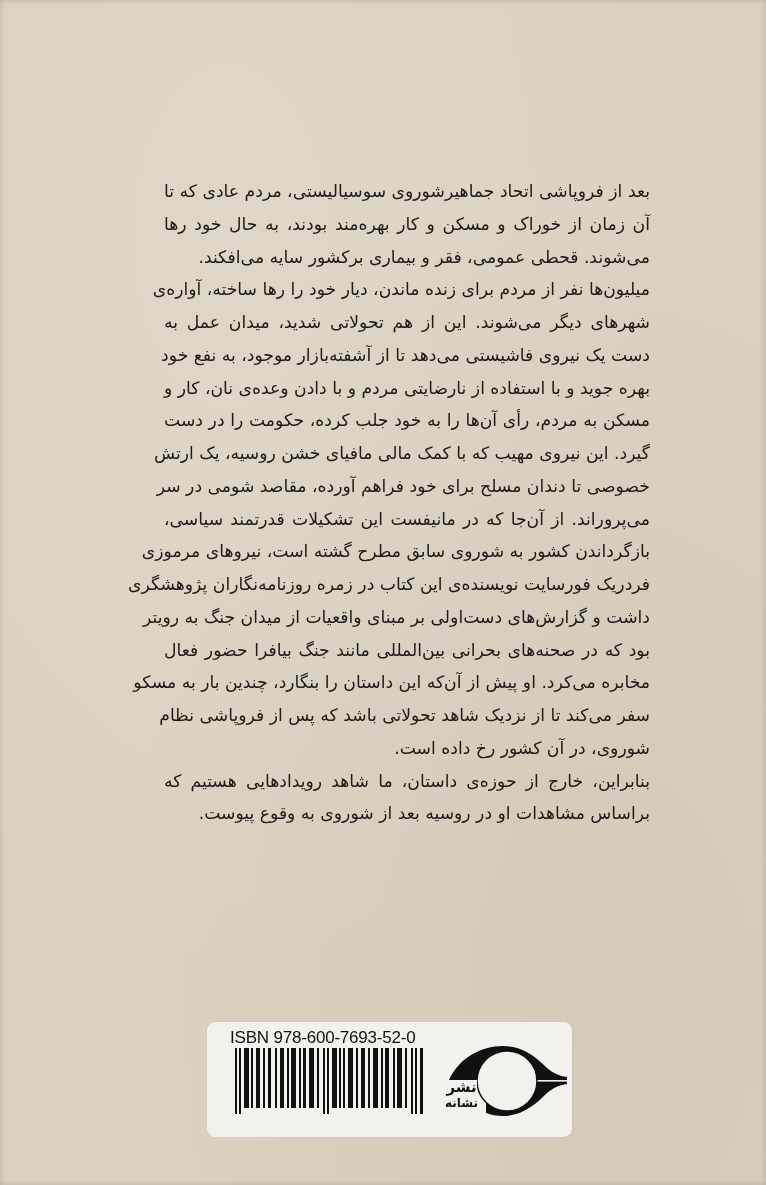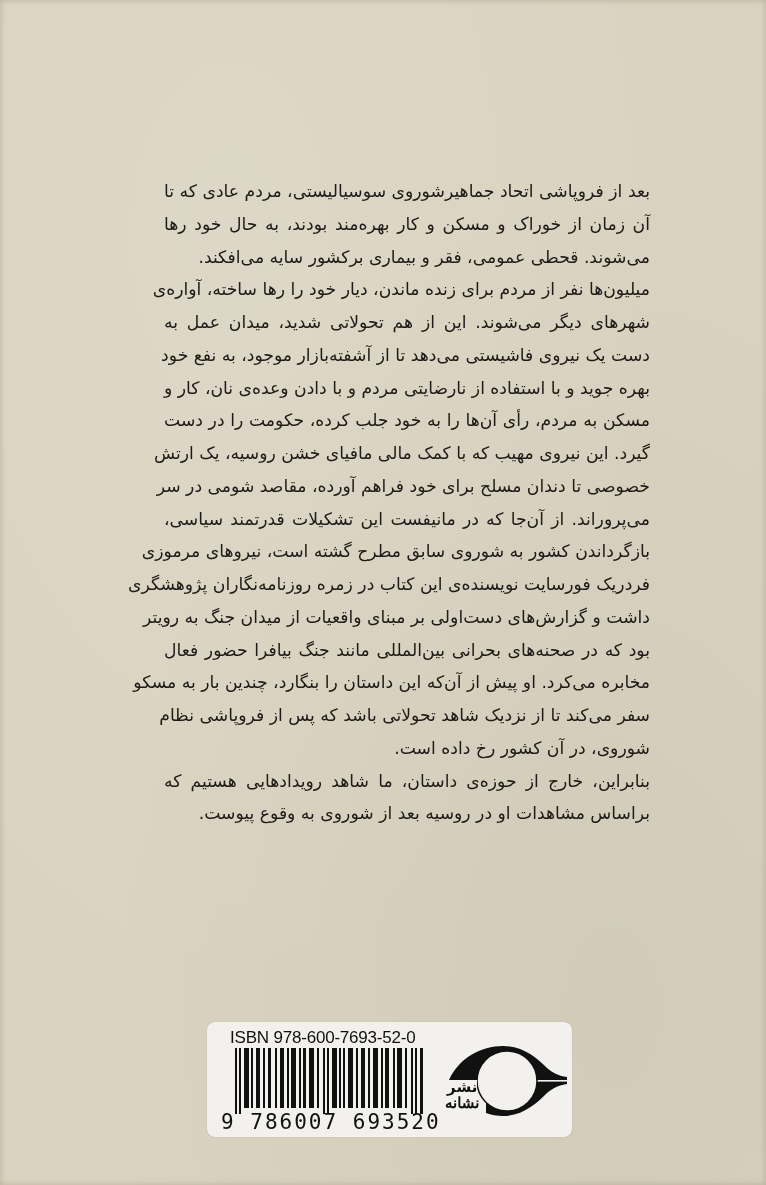--- a/index.html
+++ b/index.html
@@ -95,21 +95,21 @@
       left: 238px;
       top: 57px;
       direction: rtl;
       font-family: "DejaVu Sans", sans-serif;
       font-weight: bold;
       color: #111;
       text-align: center;
       line-height: 16px;
     }
     .publisher-name .p1 { display: block; font-size: 15px; }
-    .publisher-name .p2 { display: block; font-size: 15px; font-family: Liberation Serif, serif; }
+    .publisher-name .p2 { display: block; font-size: 12px; }
   </style>
 </head>
 <body>
 
 <div class="cover">
 
   <div class="blurb">
     <span class="line">بعد از فروپاشی اتحاد جماهیرشوروی سوسیالیستی، مردم عادی که تا</span>
     <span class="line">آن زمان از خوراک و مسکن و کار بهره‌مند بودند، به حال خود رها</span>
     <span class="line last">می‌شوند. قحطی عمومی، فقر و بیماری برکشور سایه می‌افکند.</span>
@@ -166,21 +166,20 @@
         <rect x="150" y="0" width="4" height="60"></rect>
         <rect x="158" y="0" width="2" height="60"></rect>
         <rect x="162" y="0" width="5" height="60"></rect>
         <rect x="170" y="0" width="2" height="60"></rect>
         <rect x="176" y="0" width="2" height="66"></rect>
         <rect x="180" y="0" width="2" height="66"></rect>
         <rect x="185" y="0" width="3" height="66"></rect>
       </g>
     </svg>
 
-    <div class="barcode-digits">9 786007 693520</div>
 
     <svg class="logo" viewBox="0 0 126 82">
       <path d="M8,40 C18,18 40,6 62,6 C82,6 96,18 106,28 C112,33 118,36 126,37 L126,44 C118,45 112,48 106,53 C96,63 82,76 62,76 C56,76 50,75 45,73 L45,40 Z" fill="#111"></path>
       <circle cx="66" cy="41" r="30" fill="#f2f1ee"></circle>
       <rect x="94" y="40" width="32" height="1.6" fill="#f2f1ee"></rect>
       <circle cx="66" cy="41" r="30" fill="none" stroke="#111" stroke-width="1.5"></circle>
       <rect x="0" y="40" width="36" height="42" fill="#f2f1ee"></rect>
     </svg>
 
     <div class="publisher-name">

